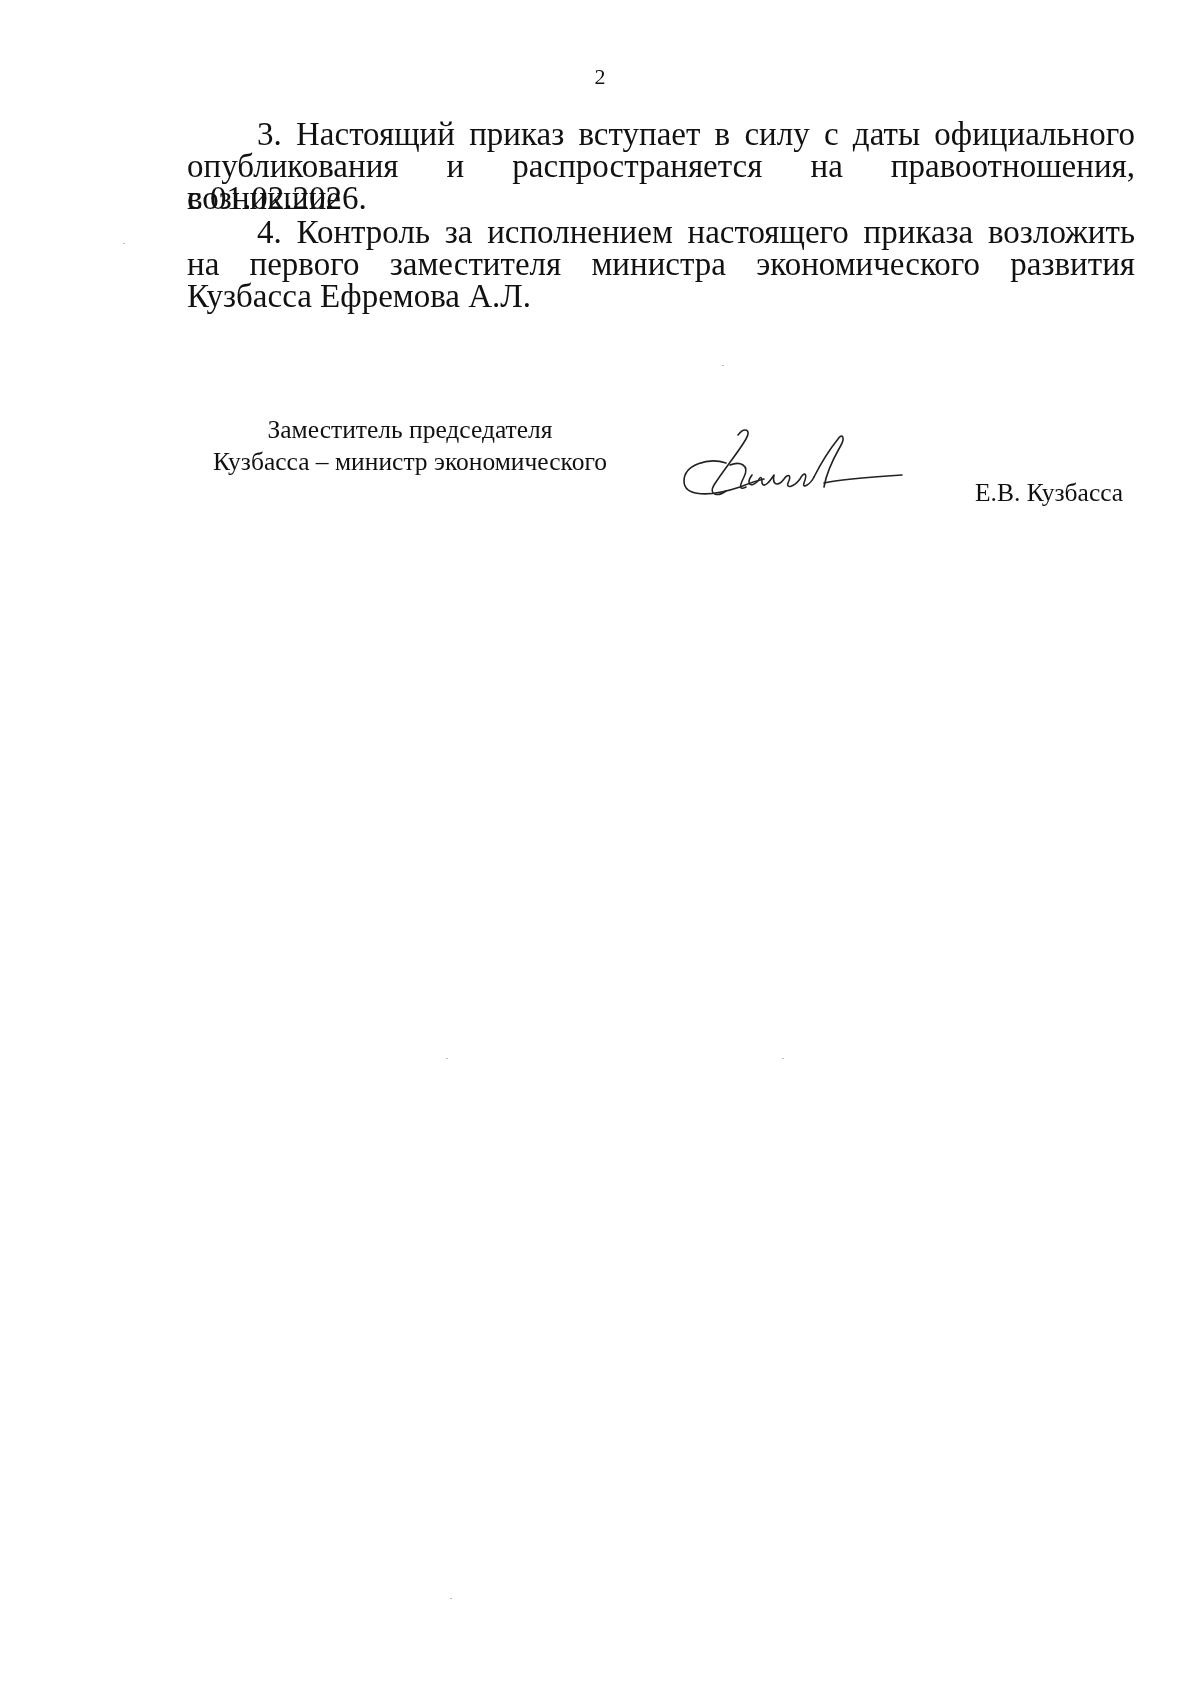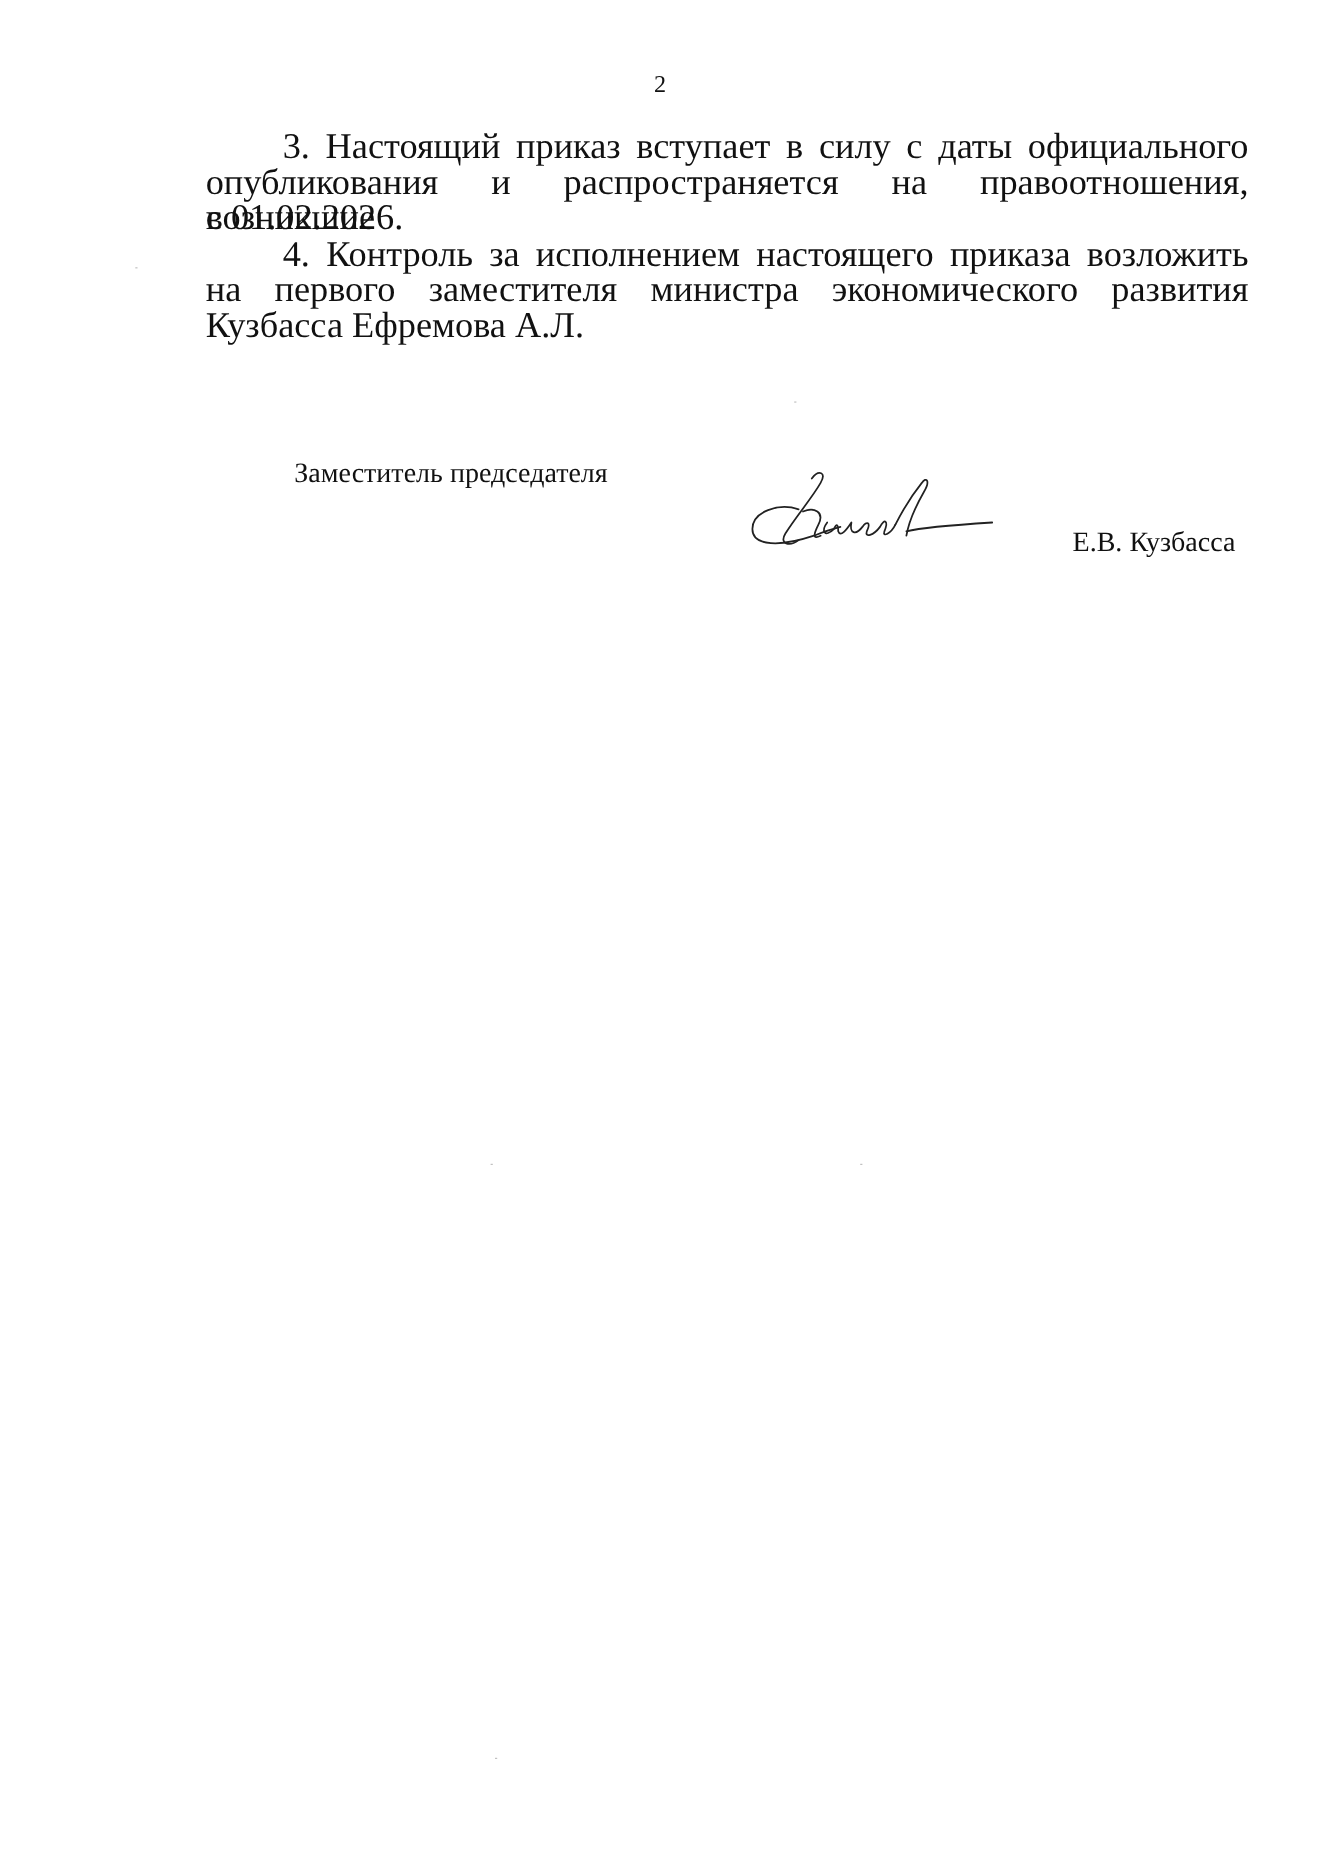--- a/index.html
+++ b/index.html
@@ -24,20 +24,21 @@
 <div class="page-number">2</div>
 
 <div id="p3" class="para justify indent">3. Настоящий приказ вступает в силу с даты официального</div>
 <div class="para justify" style="top:150px;">опубликования и распространяется на правоотношения, возникшие</div>
 <div id="p3-last" class="para">с 01.02.2026.</div>
 
 <div id="p4" class="para indent" style="text-align: justify;">4. Контроль за исполнением настоящего приказа возложить на первого заместителя министра экономического развития Кузбасса Ефремова А.Л.</div>
 
 <div class="signature-block">
   <div>Заместитель председателя</div>
+  <div>Кузбасса – министр экономического</div>
 </div>
 
 <div class="signature">
   <svg width="230" height="80" viewBox="0 0 230 80" fill="none" stroke="#222" stroke-width="1.6" stroke-linecap="round" stroke-linejoin="round">
     <path d="M58 10 C 64 2, 72 4, 66 14 C 58 28, 44 44, 34 60 C 28 70, 38 72, 46 66"></path>
     <path d="M46 38 C 28 32, 4 40, 4 56 C 4 72, 30 72, 60 62 C 70 58, 76 56, 84 54"></path>
     <path d="M50 40 C 60 36, 70 40, 64 52 C 60 60, 58 66, 66 62"></path>
     <path d="M72 50 C 66 58, 70 64, 78 56 C 80 52, 82 50, 82 58 C 84 64, 90 56, 94 50 C 92 60, 98 62, 104 54 C 108 48, 112 50, 108 58 C 106 64, 114 62, 120 54 C 124 46, 128 48, 124 58 C 122 64, 130 60, 134 52"></path>
     <path d="M134 52 C 140 40, 150 24, 158 14 C 162 8, 166 12, 160 22 C 152 36, 146 50, 144 62"></path>
     <path d="M144 58 C 160 54, 190 52, 222 50"></path>

